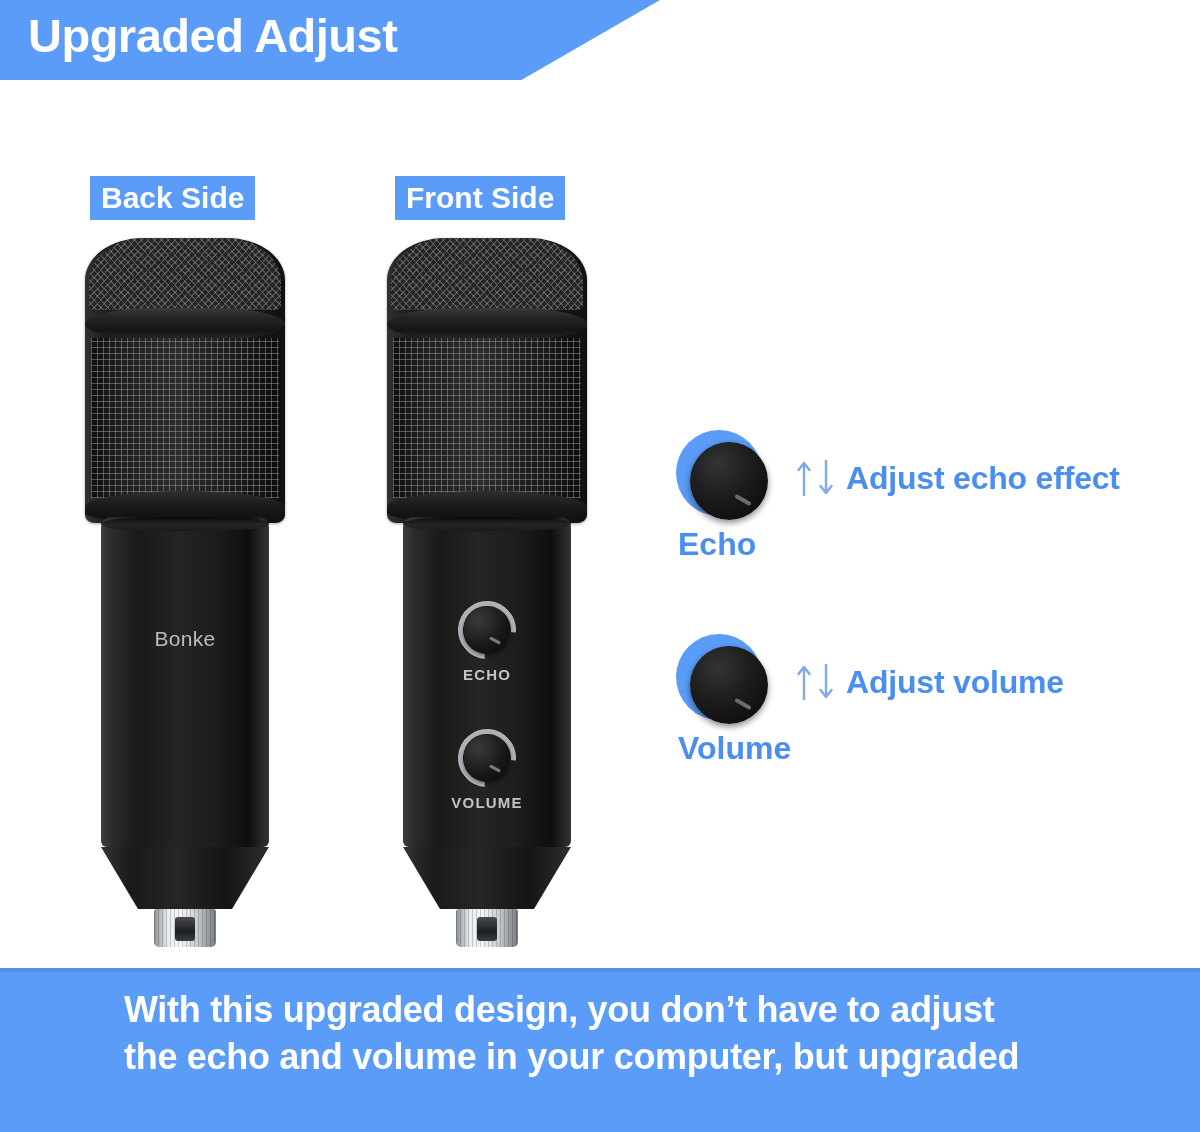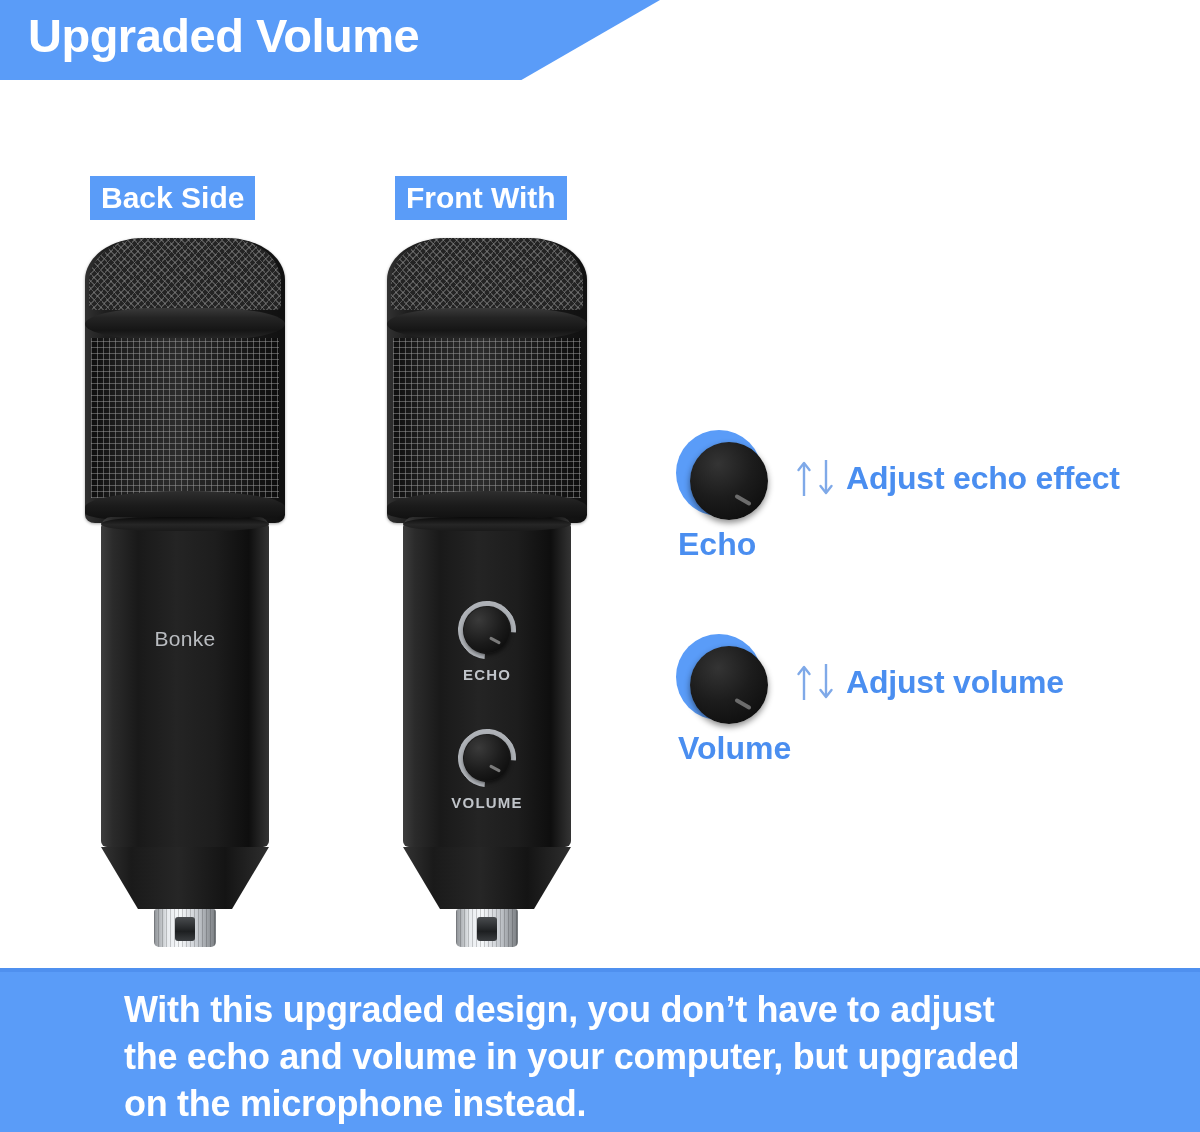--- a/index.html
+++ b/index.html
@@ -323,24 +323,24 @@
     font-weight: bold;
     line-height: 47px;
     letter-spacing: -0.3px;
     margin-left: 20px;
   }
 </style>
 </head>
 <body>
 
 <div class="header-banner"></div>
-<div class="header-title">Upgraded Volume</div>
+<div class="header-title">Upgraded Adjust</div>
 
 <div class="side-label label-back">Back Side</div>
-<div class="side-label label-front">Front With</div>
+<div class="side-label label-front">Front Side</div>
 
 <div class="mic mic-back">
   <div class="mic-head">
     <div class="mesh-top"></div>
     <div class="head-band"></div>
     <div class="mesh-main"></div>
     <div class="head-band-bottom"></div>
   </div>
   <div class="mic-body">
     <div class="body-top-ring"></div>
@@ -431,15 +431,14 @@
     </div>
     <div class="callout-text">Adjust volume</div>
   </div>
   <div class="callout-name">Volume</div>
 </div>
 
 <div class="footer-caption">
   <div class="footer-text">
     <div>With this upgraded design, you don’t have to adjust</div>
     <div>the echo and volume in your computer, but upgraded</div>
-    <div>on the microphone instead.</div>
   </div>
 </div>
 
 </body></html>

